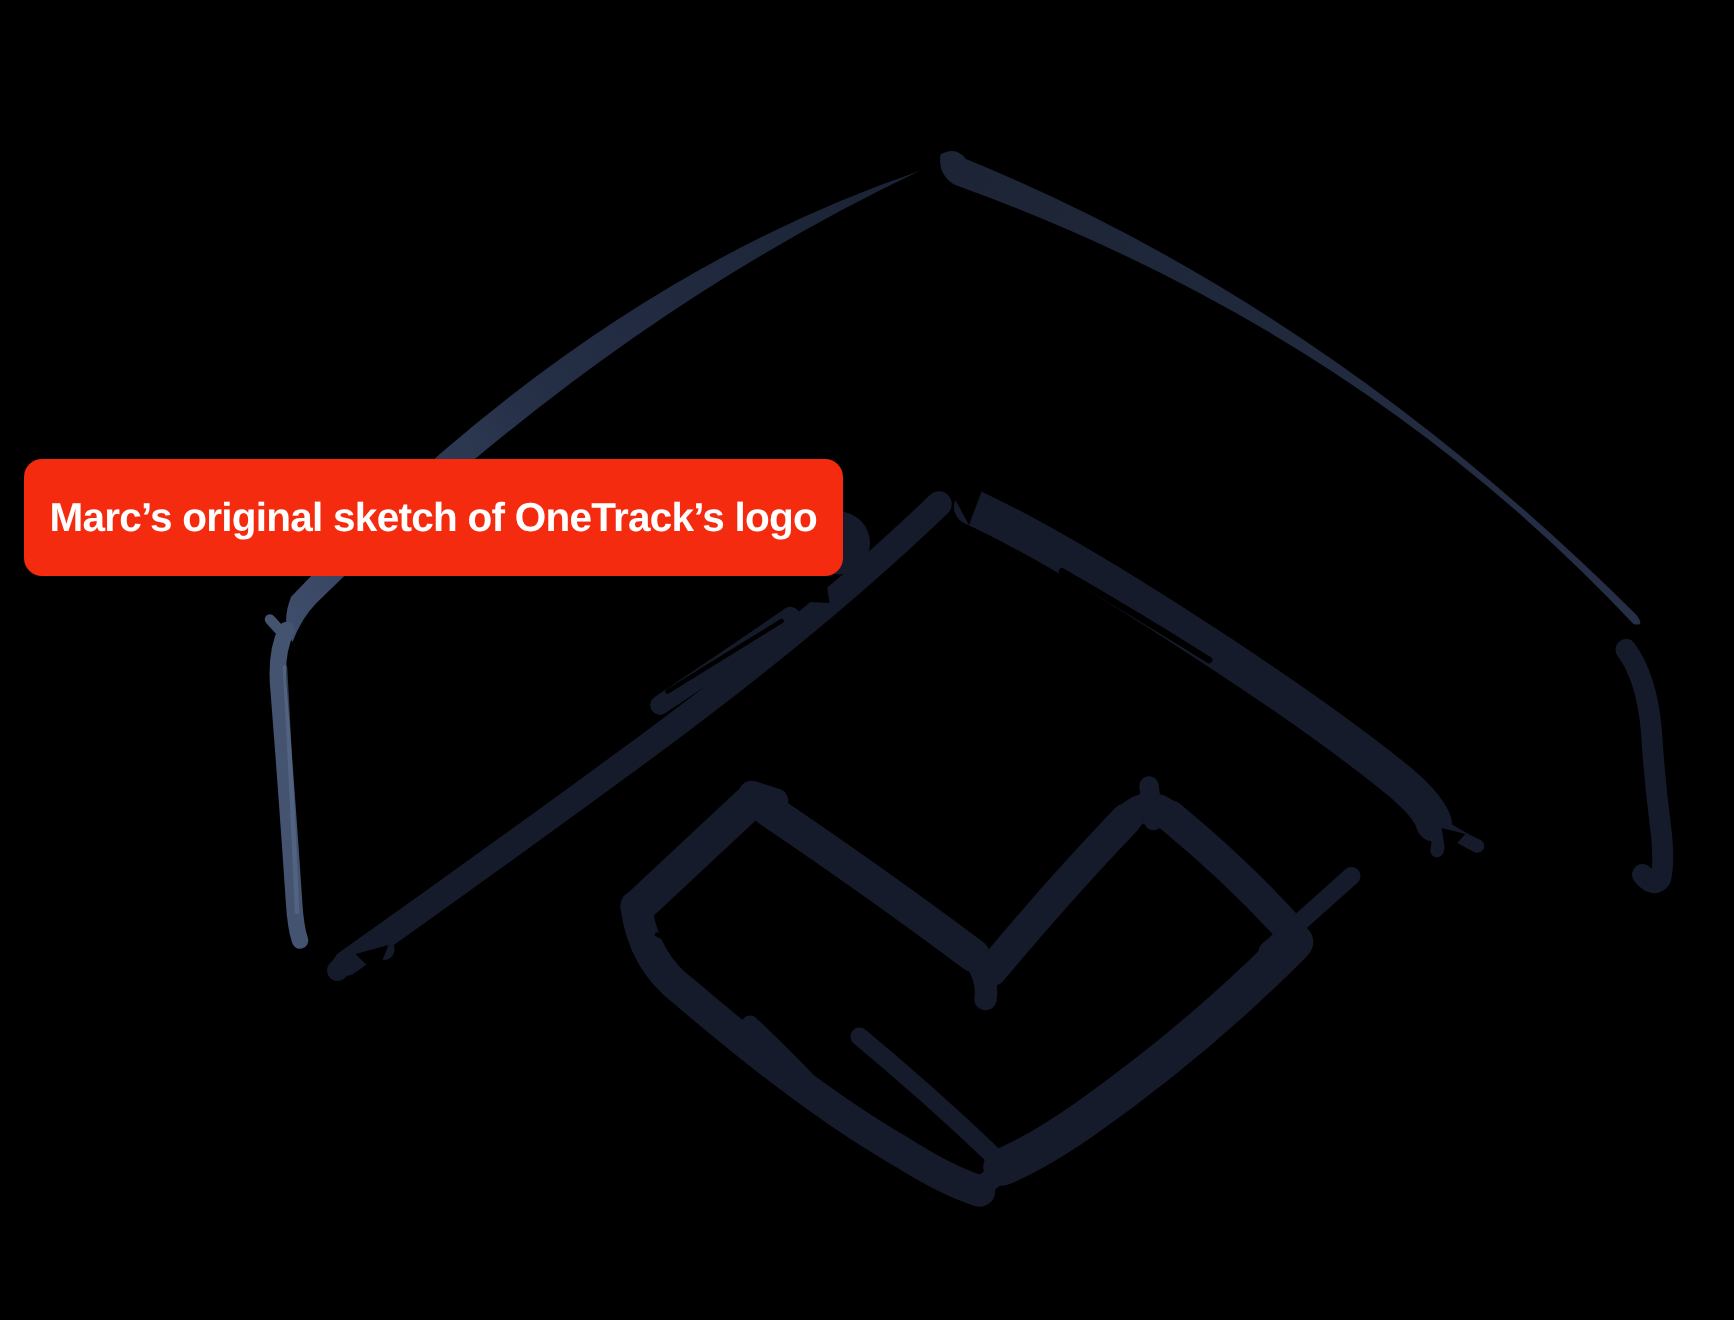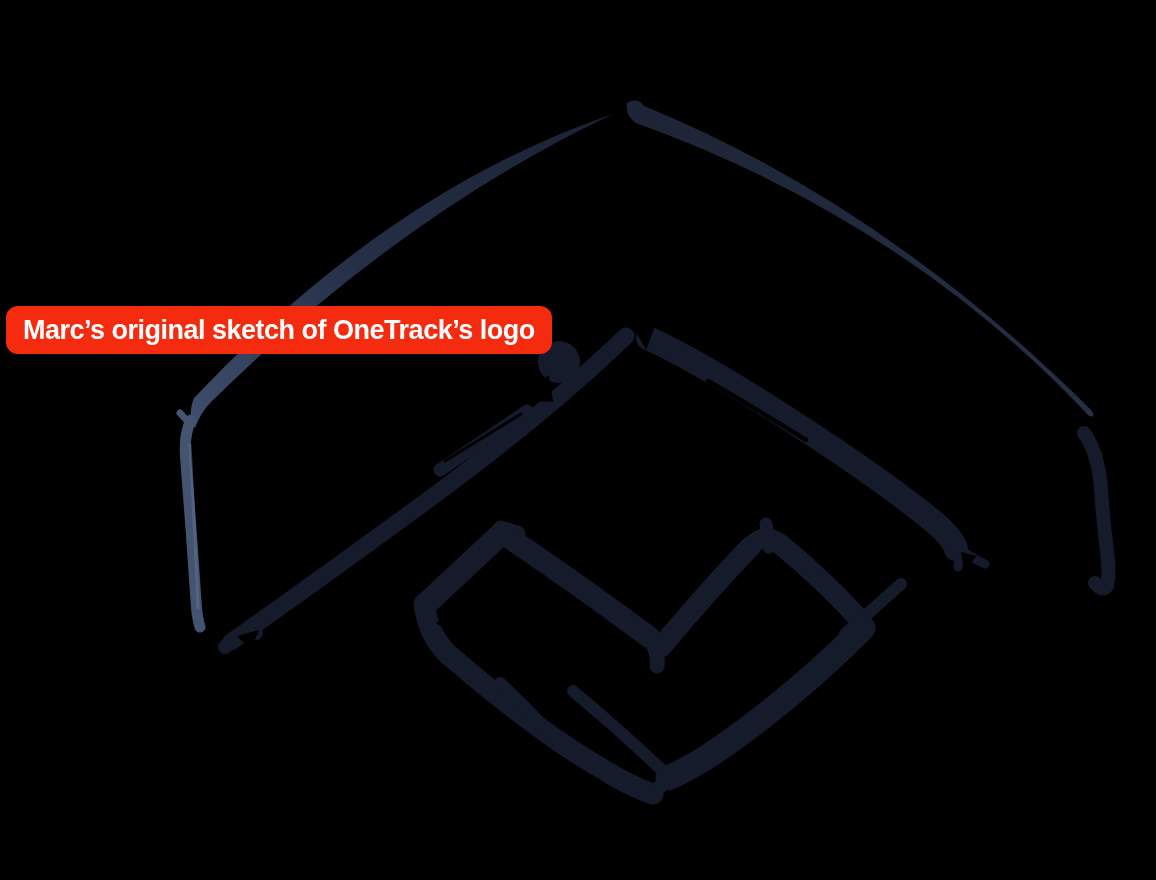--- a/index.html
+++ b/index.html
@@ -10,23 +10,23 @@
     overflow:hidden;
     font-family:"Liberation Sans",sans-serif;
   }
   .sketch-svg{position:absolute;left:0;top:0;}
   .ink-stroke{fill:none;stroke:var(--ink_dark,#161B2C);stroke-linecap:round;stroke-linejoin:round;}
   .ink-fill{fill:var(--ink_dark,#161B2C);stroke:none;}
   .bg-fill{fill:var(--background,#000);stroke:none;}
   .bg-stroke{fill:none;stroke:var(--background,#000);stroke-linecap:round;}
   .light-stroke{fill:none;stroke:var(--ink_light,#44536F);stroke-linecap:round;}
   .badge{
-    position:absolute;left:6px;top:306px;height:48px;
+    position:absolute;left:16px;top:306px;height:48px;
     display:flex;align-items:center;
-    padding:0 17px;
+    padding:15px 17px;
     border-radius:12px;
     background:var(--badge_background,#F42B0F);
     color:var(--badge_text,#fff);
     font-size:27px;font-weight:700;letter-spacing:-0.5px;
     white-space:nowrap;
   }
 </style>
 </head>
 <body>
 

